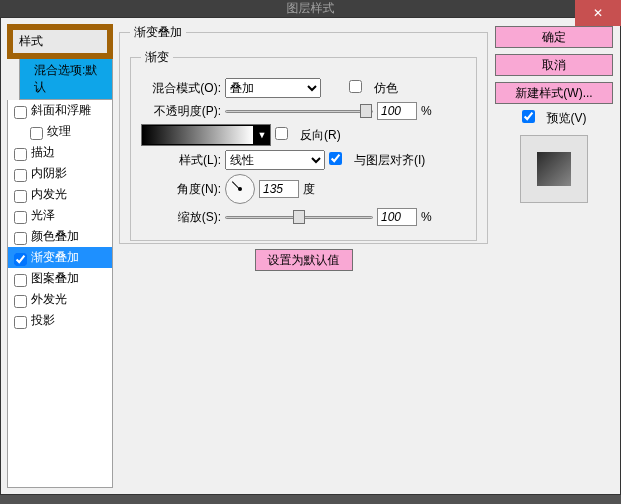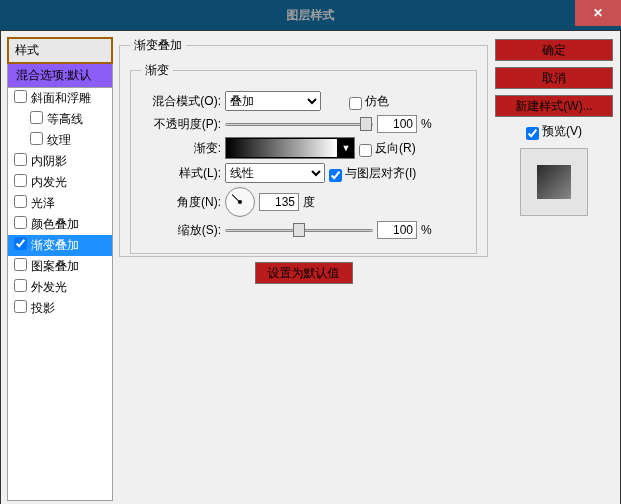--- a/index.html
+++ b/index.html
@@ -1,49 +1,49 @@
 <!DOCTYPE html>
 <html><head>
 <meta charset="utf-8">
 <style>
 * { box-sizing: border-box; margin: 0; padding: 0; font-family: "Microsoft YaHei", sans-serif; font-size: 12px; }
 body { background: #535353; width: 621px; height: 504px; overflow: hidden; }
-.titlebar { height: 30px; background: #0c4a6e; display: flex; align-items: center; justify-content: center; position: relative; color: #a0a0a0; font-weight: bold; }
+.titlebar { height: 17px; background: #404040; display: flex; align-items: center; justify-content: center; position: relative; color: #a0a0a0; }
 .titlebar .title { position: absolute; left: 50%; transform: translateX(-50%); }
 .closebtn { position: absolute; right: 0; top: 0; width: 46px; height: 26px; background: #c75050; color: #fff; display: flex; align-items: center; justify-content: center; font-size: 14px; cursor: pointer; }
 .dialog { background: #f0f0f0; border: 1px solid #333; height: 478px; display: flex; padding: 6px; gap: 6px; }
 .leftcol { width: 106px; display: flex; flex-direction: column; }
-.leftcol .hdr { background: #e8e8e8; border: 2px solid #a16207; padding: 3px 6px; }
-.leftcol .sub { background: #8b5cf6; border: 1px solid #a0a0a0; border-top: none; padding: 3px 8px; }
+.leftcol .hdr { background: #e8e8e8; border: 6px solid #a16207; padding: 3px 6px; }
+.leftcol .sub { background: #0ea5e9; border: 1px solid #a0a0a0; border-top: none; padding: 3px 14px; margin-left: 12px; }
 .stylelist { flex: 1; background: #fff; border: 1px solid #a0a0a0; border-top: none; }
-.stylelist .item { display: flex; align-items: flex-start; padding: 2px 6px; gap: 4px; cursor: pointer; }
+.stylelist .item { display: flex; align-items: flex-end; padding: 2px 6px; gap: 4px; cursor: pointer; }
 .stylelist .item.indent { padding-left: 22px; }
 .stylelist .item.sel { background: #1e90ff; color: #fff; }
 .stylelist input[type=checkbox] { width: 13px; height: 13px; }
 .midcol { flex: 1; }
 fieldset { border: 1px solid #c0c0c0; padding: 8px 10px 10px 10px; margin-bottom: 6px; }
 legend { padding: 0 4px; }
 .fs-outer { height: 220px; }
 .row { display: flex; align-items: center; margin: 4px 0; gap: 4px; }
 .lbl { width: 80px; text-align: right; }
 select { font-size: 12px; height: 20px; }
 .sel-blend { width: 96px; }
 .sel-style { width: 100px; }
 .slider { -webkit-appearance: none; width: 140px; height: 3px; background: #d0d0d0; border: 1px solid #888; border-radius: 2px; }
 .slider::-webkit-slider-thumb { -webkit-appearance: none; width: 12px; height: 14px; background: #e0e0e0; border: 1px solid #707070; }
-.numbox { width: 40px; height: 18px; border: 1px solid #888; padding: 0 3px; text-align: right; font-size: 12px; }
+.numbox { width: 40px; height: 18px; border: 1px solid #888; padding: 0 3px; text-align: left; font-size: 12px; font-style: italic; }
 .gradswatch { width: 112px; height: 20px; background: linear-gradient(to right, #000, #fff); border: 1px solid #000; display: inline-block; }
 .gradwrap { display: flex; align-items: center; border: 1px solid #707070; }
 .gradarrow { width: 16px; height: 20px; background: #000; color: #fff; display: flex; align-items: center; justify-content: center; font-size: 9px; }
-.chk { display: flex; align-items: flex-end; gap: 3px; }
+.chk { display: flex; align-items: flex-start; gap: 12px; }
 .angle { width: 30px; height: 30px; border: 1px solid #888; border-radius: 50%; background: #f8f8f8; position: relative; display: inline-block; }
 .angle::after { content: ""; position: absolute; width: 11px; height: 1px; background: #000; top: 50%; left: 50%; transform-origin: left center; transform: rotate(-135deg); }
 .angle::before { content: ""; position: absolute; width: 4px; height: 4px; background: #000; border-radius: 50%; top: 50%; left: 50%; transform: translate(-50%,-50%); }
 .btnrow { display: flex; gap: 20px; justify-content: center; margin-top: 8px; }
-.btn { min-width: 98px; height: 22px; border: 1px solid #707070; background: #b91c1c; cursor: pointer; font-size: 12px; }
+.btn { min-width: 98px; height: 22px; border: 1px solid #707070; background: #f9a8d4; cursor: pointer; font-size: 12px; }
 .rightcol { width: 120px; display: flex; flex-direction: column; align-items: center; gap: 6px; padding-top: 2px; }
 .rightcol .btn { width: 118px; }
 .preview { width: 68px; height: 68px; background: #e4e4e4; border: 1px solid #b0b0b0; display: flex; align-items: center; justify-content: center; margin-top: 2px; }
 .preview .sq { width: 34px; height: 34px; background: linear-gradient(135deg, #2a2a2a, #888); }
 </style>
 </head>
 <body>
 
 <div class="titlebar">
   <span class="title">图层样式</span>
@@ -57,25 +57,25 @@
   <div class="leftcol">
     <div class="hdr">样式</div>
     <div class="sub">混合选项:默认</div>
     <div class="stylelist" id="stylelist">
         <div class="item">
           <input type="checkbox" style="">
           <span>斜面和浮雕</span>
         </div>
         <div class="item indent">
           <input type="checkbox" style="">
-          <span>等高线</span>
+          <span>纹理</span>
         </div>
-        <div class="item indent">
+        <div class="item">
           <input type="checkbox" style="">
-          <span>纹理</span>
+          <span>描边</span>
         </div>
         <div class="item">
           <input type="checkbox" style="">
           <span>内阴影</span>
         </div>
         <div class="item">
           <input type="checkbox" style="">
           <span>内发光</span>
         </div>
         <div class="item">
@@ -122,21 +122,20 @@
         </div>
 
         <div class="row">
           <span class="lbl">不透明度(P):</span>
           <input type="range" class="slider" style="width: 148px;" min="0" max="100" value="100">
           <input class="numbox" value="100" style="">
           <span>%</span>
         </div>
 
         <div class="row">
-          <span class="lbl">渐变:</span>
           <span class="gradwrap">
             <span class="gradswatch"></span>
             <span class="gradarrow">▼</span>
           </span>
           <label class="chk">
             <input type="checkbox" style="">
             <span>反向(R)</span>
           </label>
         </div>
 

